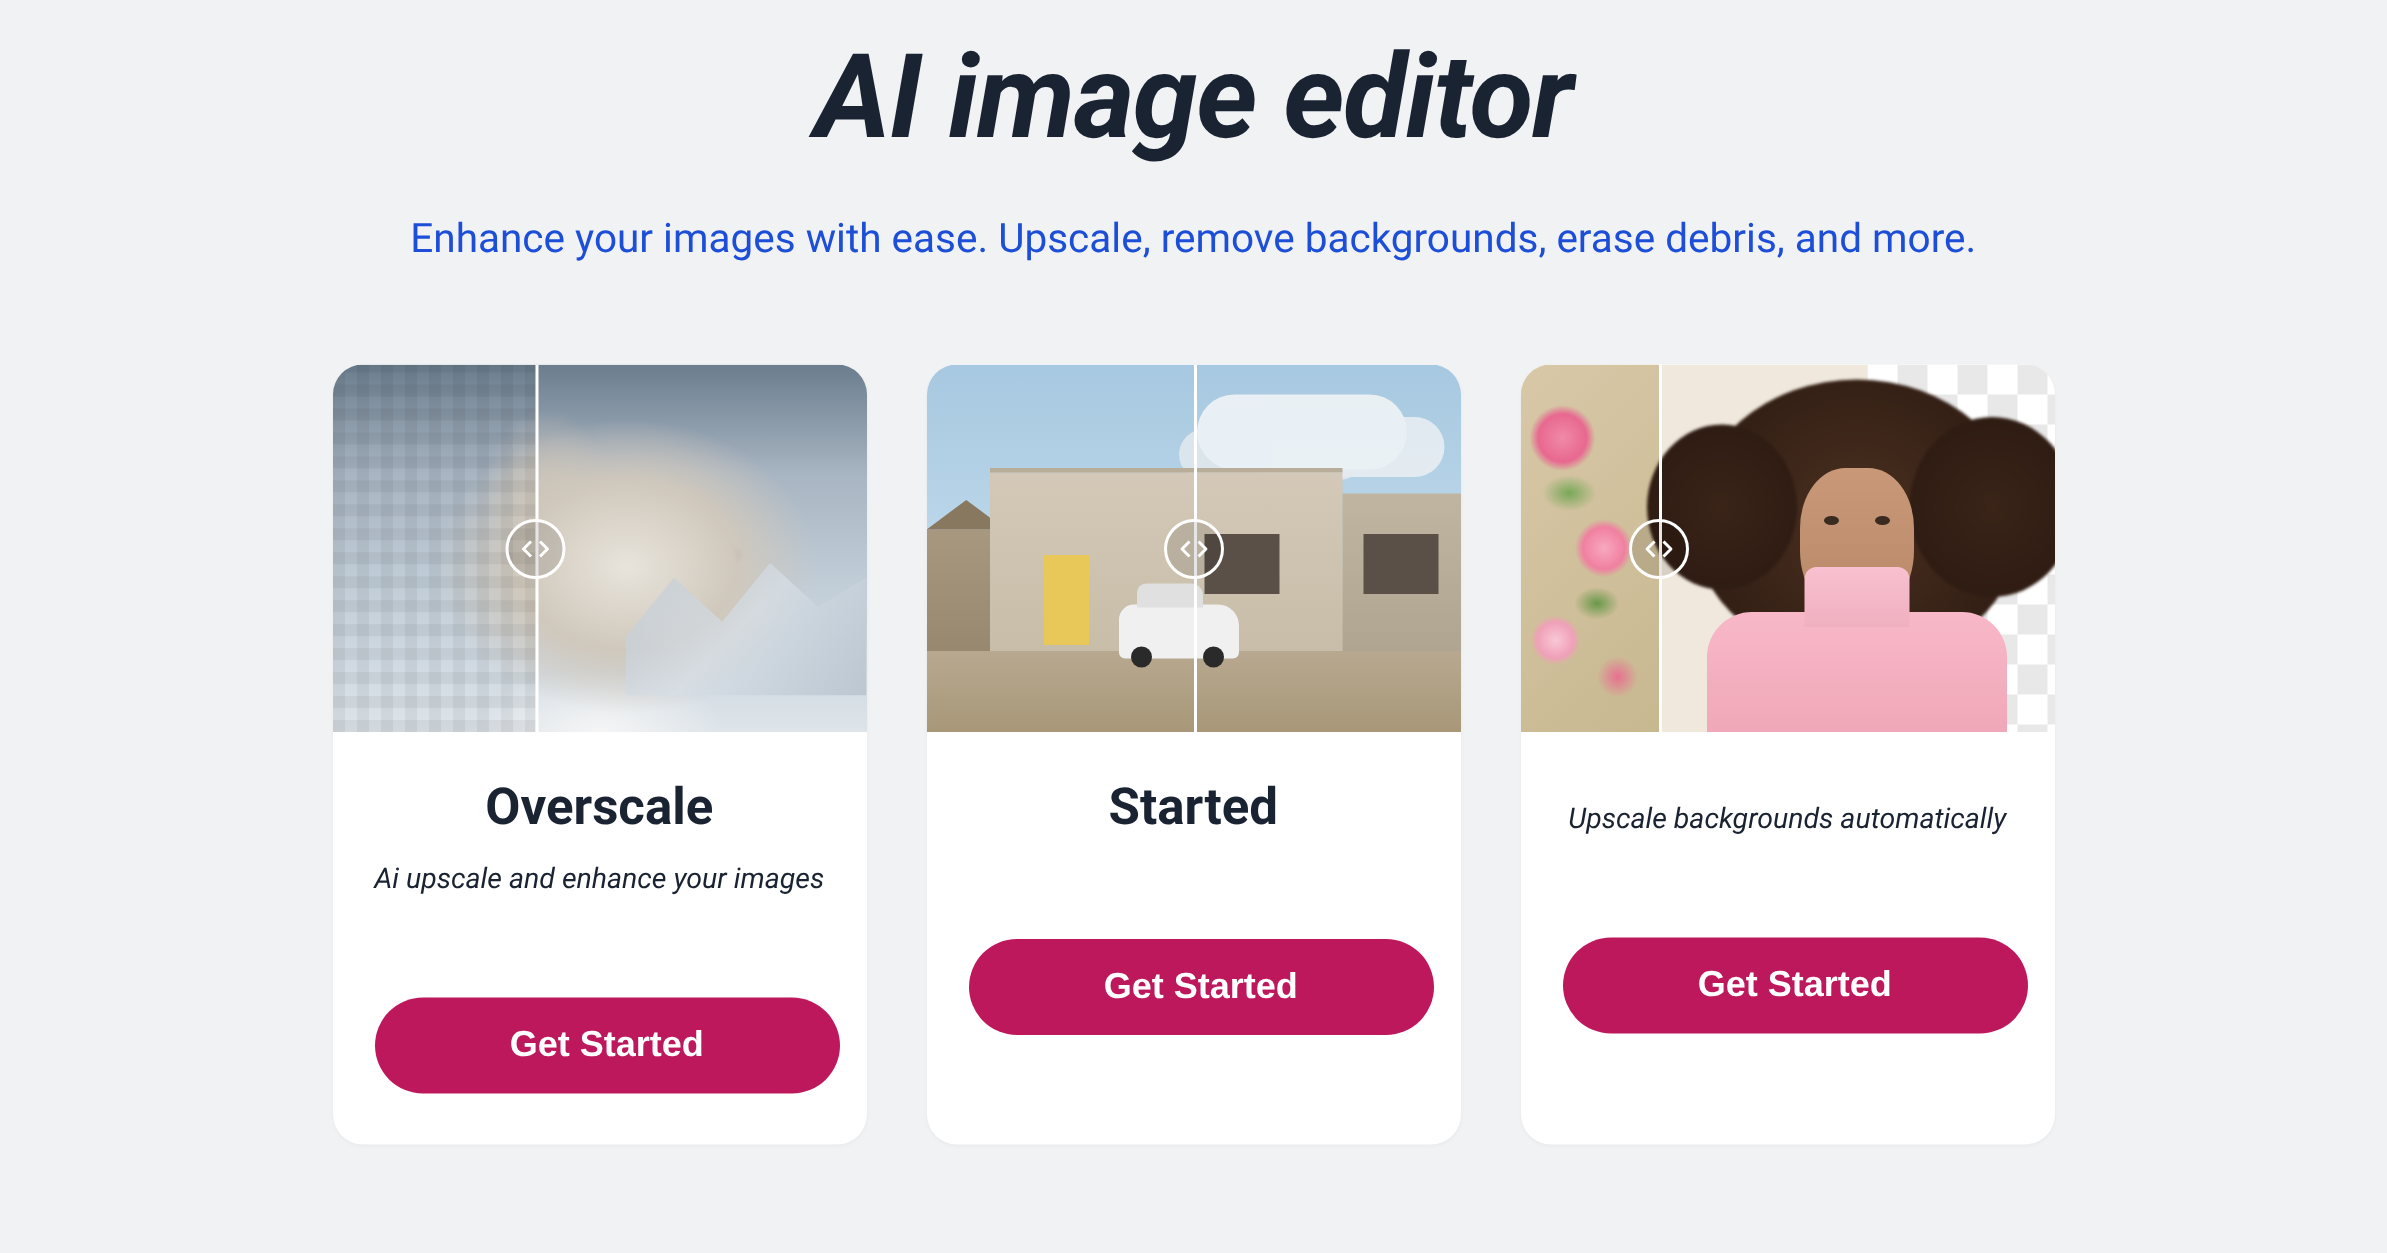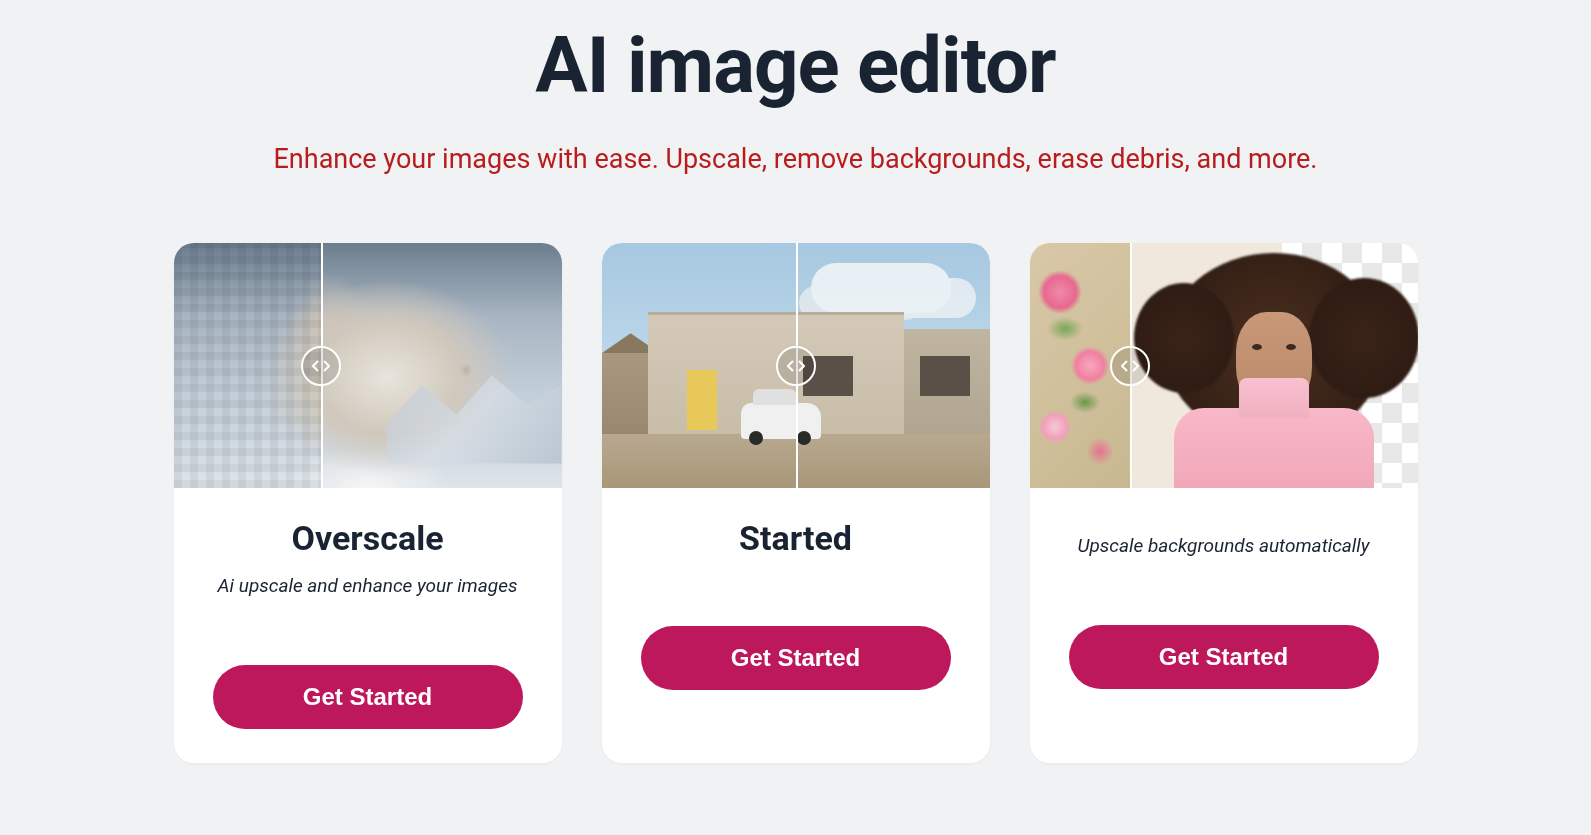--- a/index.html
+++ b/index.html
@@ -13,37 +13,38 @@
     .container {
       padding: 0 70px;
       text-align: center;
     }
     .hero-title {
       font-size: 78px;
       font-weight: 700;
       color: #1a2332;
       margin-top: 20px;
       letter-spacing: -1px;
+      font-style: italic;
     }
     .hero-subtitle {
       font-size: 27px;
-      color: #b91c1c;
+      color: #1d4ed8;
       margin-top: 32px;
       font-weight: 400;
     }
     .cards {
       display: flex;
       justify-content: center;
       gap: 40px;
       margin-top: 68px;
     }
     .card {
       background: #fff;
       border-radius: 20px;
-      width: 388px;
+      width: 356px;
       overflow: hidden;
       box-shadow: 0 1px 3px rgba(0,0,0,0.04);
     }
     .card-image {
       width: 100%;
       height: 245px;
       position: relative;
       overflow: hidden;
     }
     .card-image .splitter {

